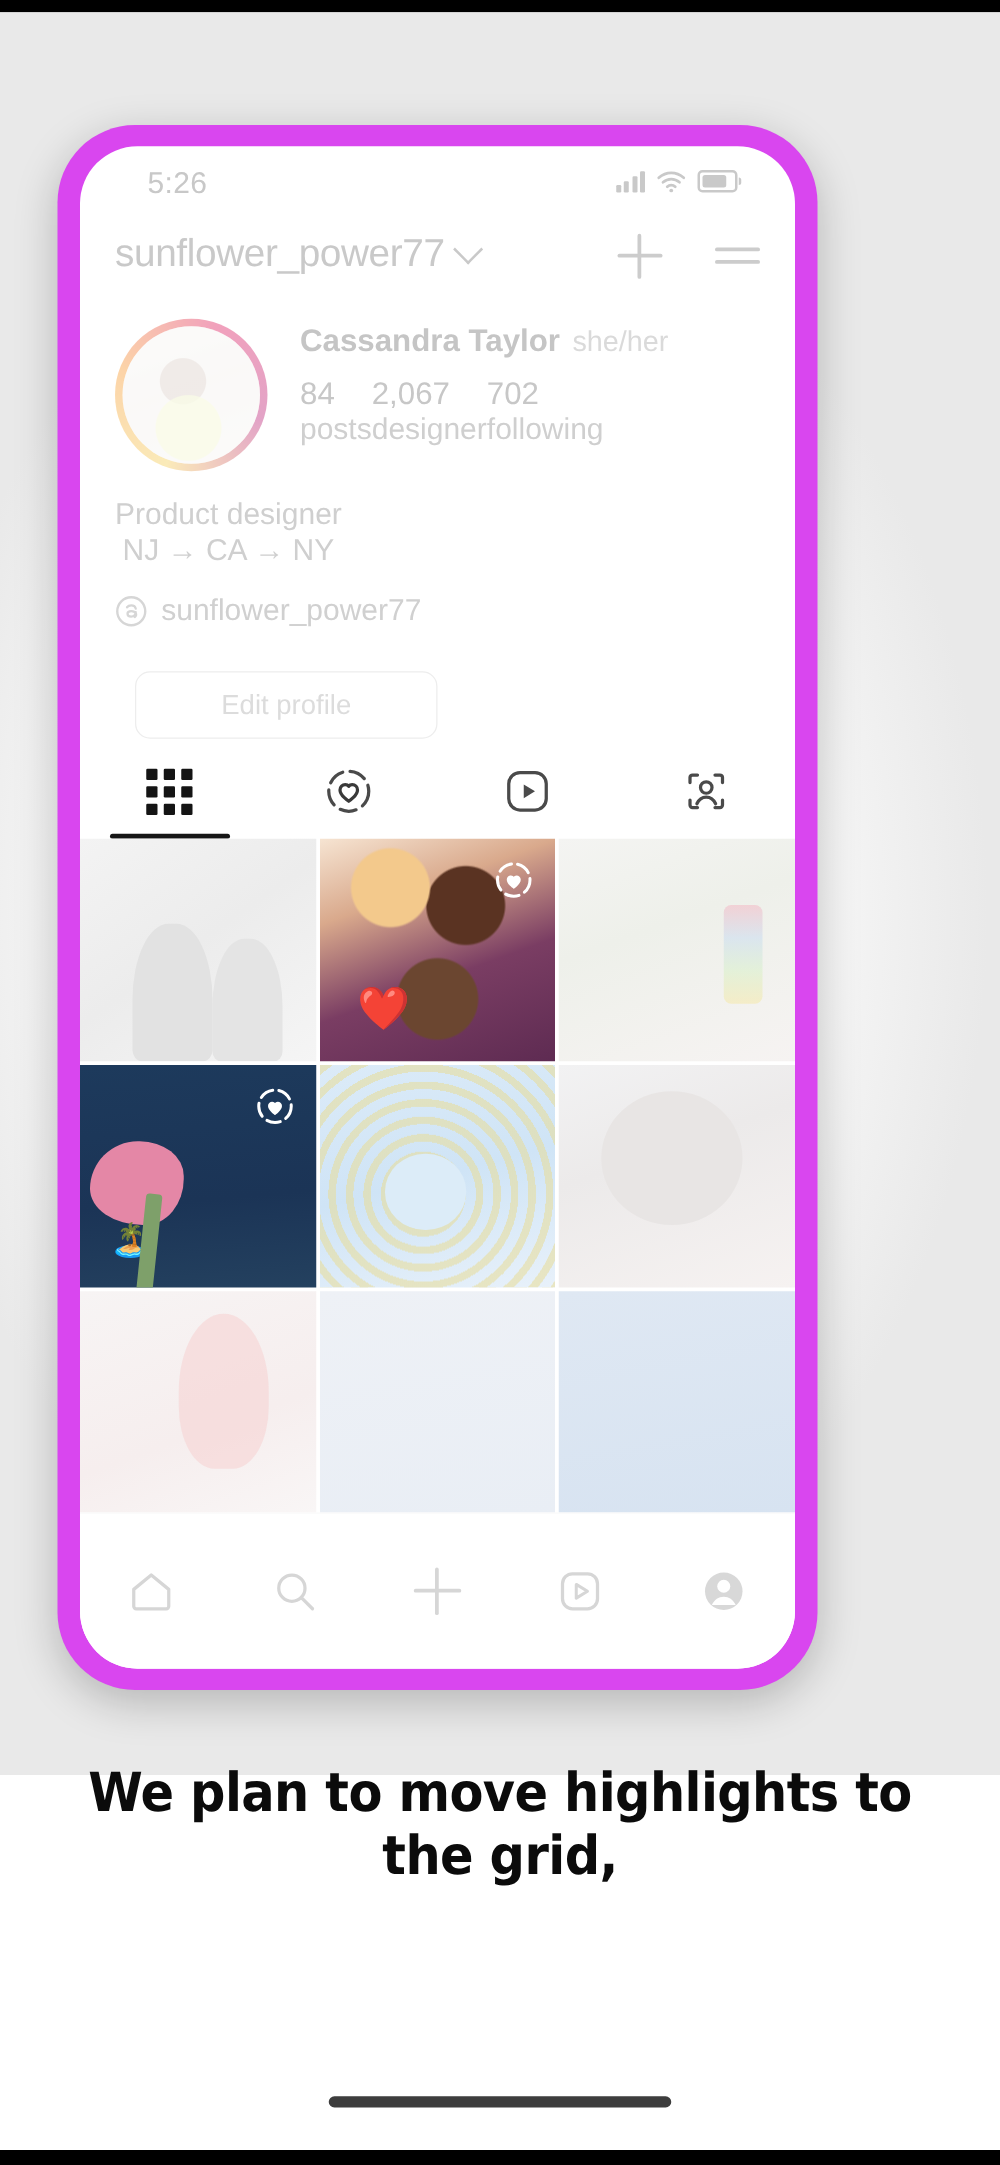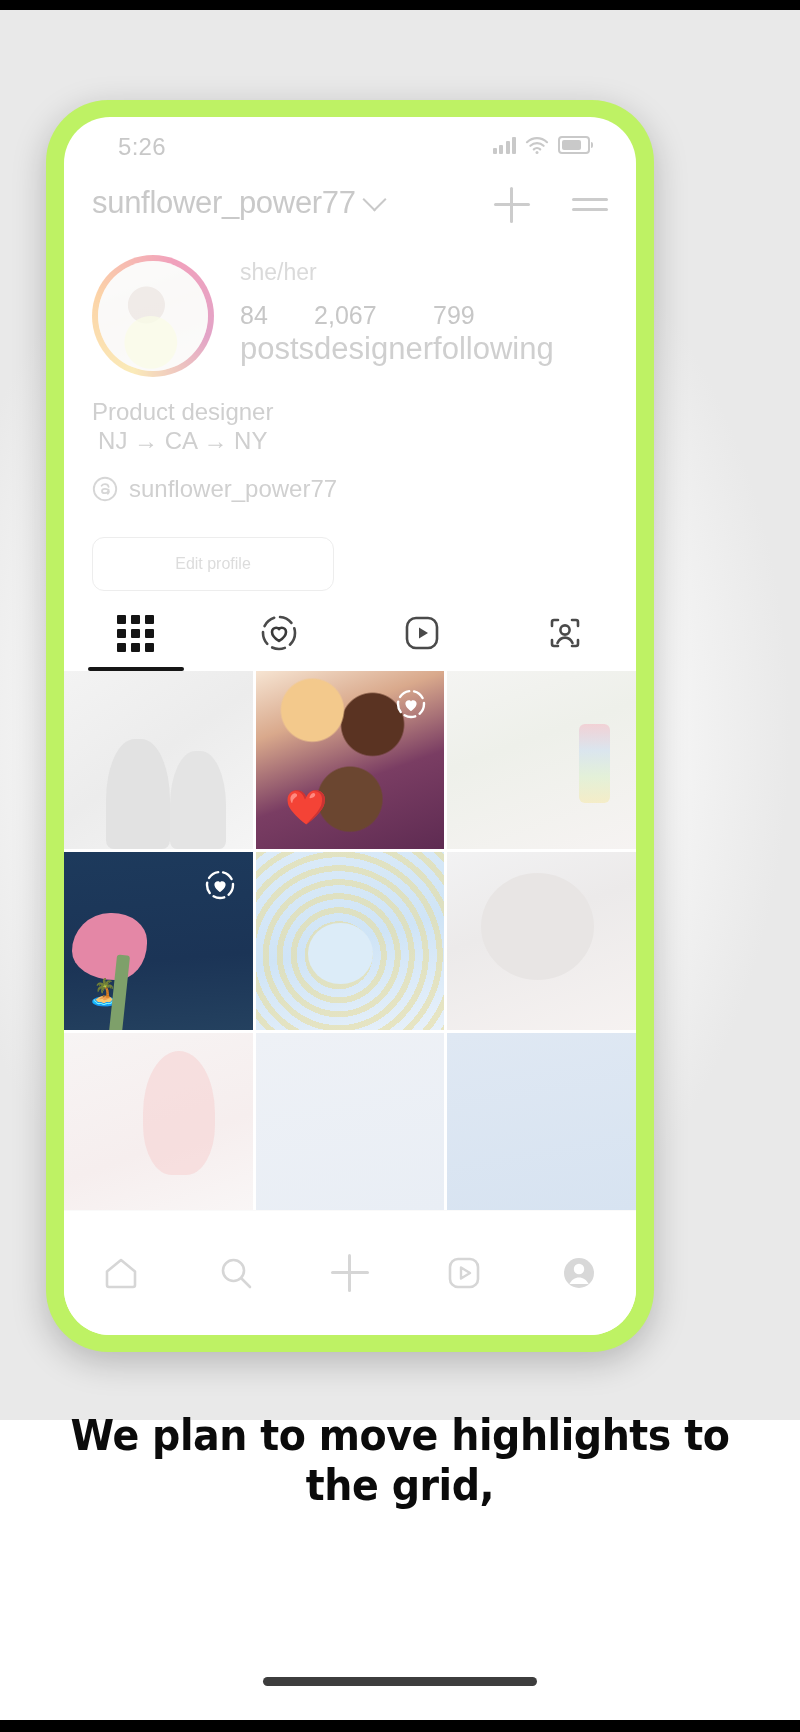--- a/index.html
+++ b/index.html
@@ -21,21 +21,21 @@
 
   
   .vignette{
     position:absolute;left:0;top:0;width:800px;height:1410px;
     background:radial-gradient(ellipse 430px 600px at 360px 720px, #ffffff 55%, #f2f2f2 78%, #e9e9e9 100%);
   }
 
   
   .phone{
     position:absolute;left:46px;top:90px;width:608px;height:1252px;
-    background:#bef264;
+    background:#d946ef;
     border-radius:62px;
     box-shadow:0 10px 34px rgba(0,0,0,.22);
   }
   .screen{
     position:absolute;left:18px;top:17px;width:572px;height:1218px;
     background:#fff;border-radius:46px;overflow:hidden;
   }
 
   
   .statusbar{
@@ -92,33 +92,33 @@
       radial-gradient(circle at 44% 40%, rgba(120,72,48,.55) 0 20%, rgba(120,72,48,0) 21%),
       linear-gradient(160deg,#efe9e4 0%,#e4dcd6 45%,#ece7e2 100%);
     opacity:.38;
   }
   .name-row{position:absolute;left:176px;top:14px;display:flex;align-items:baseline;gap:10px;}
   .fullname{font-size:25px;font-weight:bold;color:#c5c5c5;}
   .pronouns{font-size:23px;color:#dadada;}
   .stats{position:absolute;left:176px;top:56px;display:flex;justify-content:flex-end;}
   .stat{display:flex;flex-direction:column;align-items:flex-start;}
   .stat-num{font-size:25px;color:#c7c7c7;line-height:1.15;}
-  .stat-lbl{font-size:31px;color:#cfcfcf;line-height:1.2;}
+  .stat-lbl{font-size:24px;color:#cfcfcf;line-height:1.2;}
 
   .bio{position:absolute;left:28px;top:152px;}
   .bio-line{font-size:24px;color:#cfcfcf;line-height:1.22;text-align:center;}
   .threads-row{position:absolute;left:28px;top:230px;display:flex;align-items:center;gap:11px;}
   .threads-icon{width:26px;height:26px;}
   .threads-handle{font-size:24px;color:#d0d0d0;}
 
   .actions{position:absolute;left:28px;top:292px;display:flex;gap:20px;}
   .btn{
     width:240px;height:52px;border:1.6px solid #ededed;border-radius:12px;
     display:flex;align-items:center;justify-content:center;
-    font-size:16px;color:#dcdcdc;background:#fff;
+    font-size:22px;color:#dcdcdc;background:#fff;margin-left:16px;
   }
 
   
   .tabs{
     position:absolute;left:0;top:478px;width:572px;height:76px;
     display:flex;align-items:center;
   }
   .tab{flex:1;display:flex;align-items:center;justify-content:center;height:100%;position:relative;}
   .tab .ul{position:absolute;left:50%;transform:translateX(-50%);bottom:0;width:96px;height:4px;background:#161616;border-radius:2px;}
   .grid-icon{display:grid;grid-template-columns:repeat(3,9px);grid-template-rows:repeat(3,9px);gap:5px;}
@@ -245,34 +245,35 @@
       </div>
 
       <div class="profile">
         <div class="avatar-ring">
           <div class="avatar-inner">
             <div class="avatar-photo"></div>
           </div>
         </div>
 
         <div class="name-row">
+          <span class="fullname">Cassandra Taylor</span>
           <span class="pronouns">she/her</span>
         </div>
 
         <div class="stats">
           <div class="stat">
             <span class="stat-num">84</span>
             <span class="stat-lbl">posts</span>
           </div>
           <div class="stat">
             <span class="stat-num">2,067</span>
             <span class="stat-lbl">designer</span>
           </div>
           <div class="stat">
-            <span class="stat-num">799</span>
+            <span class="stat-num">702</span>
             <span class="stat-lbl">following</span>
           </div>
         </div>
 
         <div class="bio">
           <div class="bio-line">Product designer</div>
           <div class="bio-line">NJ → CA → NY</div>
         </div>
 
         <div class="threads-row">

